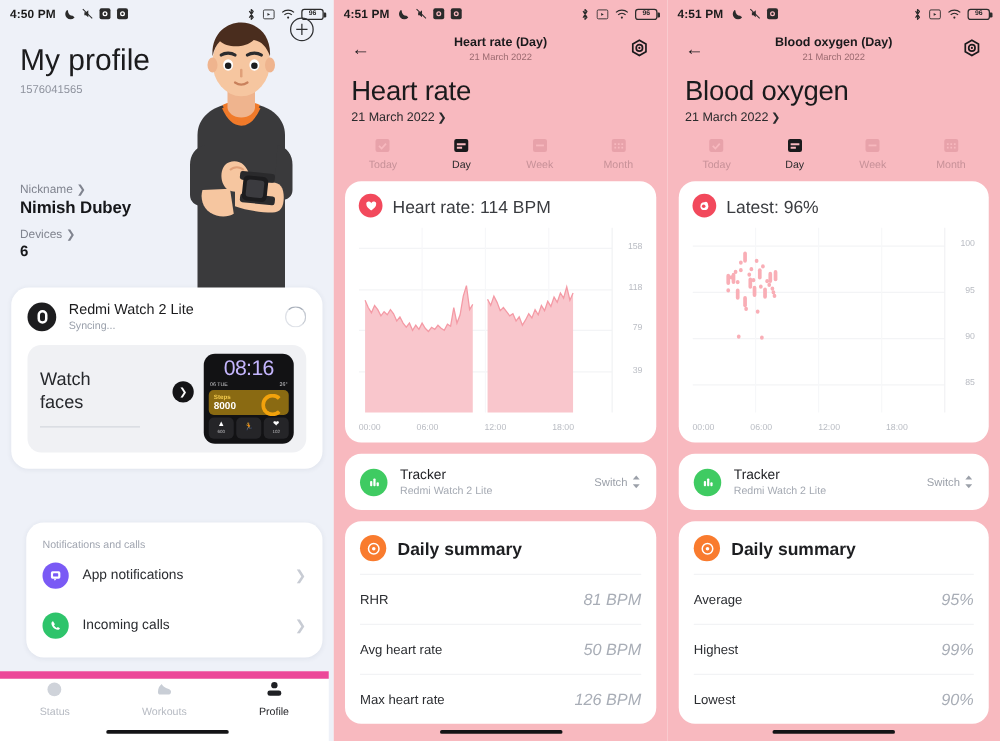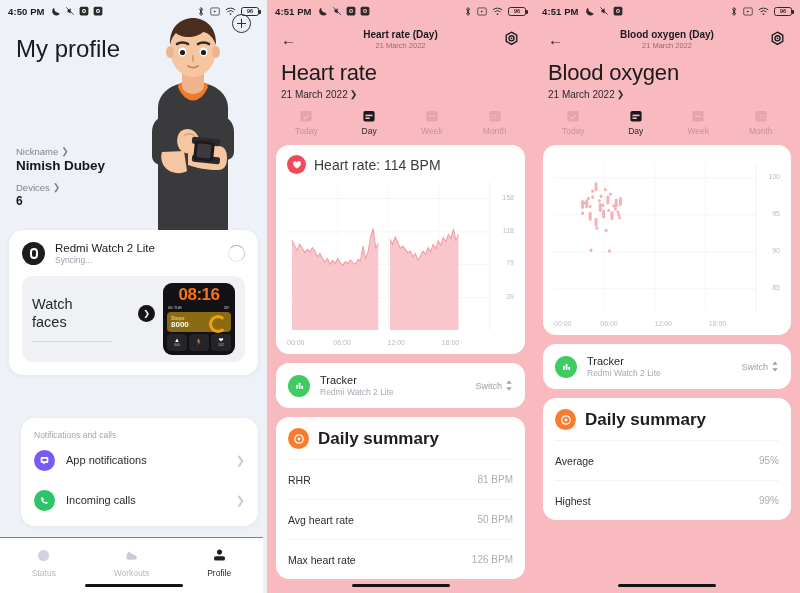--- a/index.html
+++ b/index.html
@@ -81,21 +81,21 @@
   .wf-rule { height:1px; background:#d4d7dd; margin-top:10px; margin-right:26px;}
   .wf-arrow {
     width:17px; height:17px; border-radius:50%; background:#141416;
     color:#fff; font-size:8px; display:flex; align-items:center; justify-content:center;
     margin:0 8px 12px 0; align-self:center;
   }
   .wf-face {
     width:72px; height:72px; border-radius:9px; background:#121214;
     padding:4px; display:flex; flex-direction:column; gap:2px; flex:0 0 auto;
   }
-  .wf-time { color:#f97316; font-size:17px; font-weight:700; line-height:.95; letter-spacing:-0.5px; text-align:center; }
+  .wf-time { color:#c4b5fd; font-size:17px; font-weight:400; line-height:.95; letter-spacing:-0.5px; text-align:center; }
   .wf-sub { display:flex; justify-content:space-between; color:#cfcfd2; font-size:4.2px; padding:0 1px;}
   .wf-steps { background:#8a6a12; border-radius:4px; height:24px; display:flex; align-items:center; padding:0 4px; position:relative;}
   .wf-steps .lbl { color:#f2c94c; font-size:5px; font-weight:700;}
   .wf-steps .val { color:#fff; font-size:8px; font-weight:700; line-height:1;}
   .wf-ring { position:absolute; right:4px; top:3px; width:18px; height:18px; border-radius:50%;
     border:3px solid #f2a20c; border-right-color:transparent; }
   .wf-bots { display:flex; gap:2px; }
   .wf-bot { flex:1; background:#252528; border-radius:4px; height:17px;
     display:flex; flex-direction:column; align-items:center; justify-content:center; gap:1px;}
   .wf-bot .g { font-size:6px; color:#fff; line-height:1;}
@@ -103,21 +103,21 @@
 
   .notif-card { position:absolute; left:12px; right:0; top:418px; z-index:4; padding:12px 13px 6px 13px; }
   .notif-head { font-size:8.5px; color:#a0a5b0; }
   .notif-row { display:flex; align-items:center; height:40px; }
   .notif-ico { width:21px; height:21px; border-radius:50%; display:flex;align-items:center;justify-content:center; flex:0 0 auto;}
   .notif-label { font-size:11px; color:#2a2c30; margin-left:11px; }
   .notif-chev { margin-left:auto; color:#c8ccd4; font-size:11px; }
 
   .tabbar {
     position:absolute; left:0; right:4px; bottom:0; height:56px; background:#fff;
-    display:flex; align-items:center; z-index:6; border-top:1px solid #ec4899;
+    display:flex; z-index:6; border-top:6px solid #ec4899;
   }
   .tab { flex:1; display:flex; flex-direction:column; align-items:center; gap:4px; padding-bottom:6px;}
   .tab .tlabel { font-size:8.5px; color:#b6bac2; }
   .tab.active .tlabel { color:#1f2024; }
   .homebar {
     position:absolute; bottom:6px; left:50%; transform:translateX(-50%);
     width:98px; height:3.5px; border-radius:2px; background:#141416; z-index:7;
   }
 
   
@@ -149,24 +149,24 @@
   .trk-card { padding:11px 12px; display:flex; align-items:center; }
   .trk-ico { width:22px;height:22px;border-radius:50%;background:#3fcb62;display:flex;align-items:center;justify-content:center;flex:0 0 auto;}
   .trk-txt { margin-left:10px; }
   .trk-t { font-size:11px; color:#1f2024; }
   .trk-s { font-size:8.5px; color:#a5aab3; margin-top:1px;}
   .trk-switch { margin-left:auto; font-size:9px; color:#9ba0a9; display:flex; align-items:center; gap:3px;}
 
   .sum-card { padding:11px 12px 0 12px; }
   .sum-head { display:flex; align-items:center; gap:9px; padding-bottom:10px;}
   .sum-ico { width:21px;height:21px;border-radius:50%;background:#f97b2e;display:flex;align-items:center;justify-content:center;flex:0 0 auto;}
-  .sum-title { font-size:17px; font-weight:700; color:#1d1e21; }
+  .sum-title { font-size:14px; font-weight:700; color:#1d1e21; }
   .sum-row { display:flex; align-items:center; height:40px; border-top:1px solid #f2f3f5; }
   .sum-k { font-size:10.5px; color:#2b2d31; }
-  .sum-v { margin-left:auto; font-size:10px; color:#a8adb6; }
+  .sum-v { margin-left:auto; font-size:13px; color:#a8adb6;font-style:italic; }
 </style>
 </head>
 <body>
 
 <div class="panel p1">
 
   <div class="statusbar">
     <div class="sb-left">
       <span class="sb-time">4:50 PM</span>
       <span class="sb-ico">
@@ -213,20 +213,21 @@
             <path d="M3.2 6a5.6 5.6 0 0 1 7.6 0" stroke="#2b2b2b" stroke-width="1.2" fill="none"></path>
             <circle cx="7" cy="8.8" r="1.1" fill="#2b2b2b"></circle>
           </svg>
       </span>
       <span class="batt">96</span>
     </div>
   </div>
 
   <div class="p1-head">
     <div class="p1-title">My profile</div>
+    <div class="p1-uid">1576041565</div>
   </div>
   <div class="plus-btn"></div>
 
   <div class="avatar-wrap">
     <svg width="150" height="240" viewBox="0 0 150 240">
 
       <path d="M40 96c0-14 12-23 26-25h18c14 2 26 11 26 25v144H40z" fill="#3a3a3c"></path>
 
       <path d="M60 72c4 10 10 14 15 14s11-4 15-14c-4-2-9-3-15-3s-11 1-15 3z" fill="#f07a2a"></path>
       <path d="M61 74c4 9 9 13 14 13s10-4 14-13" stroke="#f07a2a" stroke-width="3" fill="none"></path>
@@ -684,20 +685,30 @@
             <rect x="5" y="12" width="2" height="2"></rect>
             <rect x="9" y="12" width="2" height="2"></rect>
             <rect x="13" y="12" width="2" height="2"></rect>
           </g>
         </svg>
       <div class="seg-label">Month</div>
     </div>
   </div>
 
   <div class="pcard chart-card">
+    <div class="chart-head">
+      <div class="chart-ico" style="background:#f2495c">
+        <svg width="11" height="11" viewBox="0 0 16 16">
+            <circle cx="8" cy="8.6" r="4.6" fill="#fff"></circle>
+            <circle cx="9.8" cy="5.6" r="2" fill="#fff"></circle>
+            <circle cx="7.2" cy="8.8" r="2.1" fill="#f2495c"></circle>
+          </svg>
+      </div>
+      <div class="chart-head-txt">Latest: 96%</div>
+    </div>
     <div class="chart-box">
       <svg id="spo2-svg" width="100%" height="164" viewBox="0 0 243 164" preserveAspectRatio="none" style="position:absolute;left:0;top:0">
           <line x1="0" y1="125.8" x2="217" y2="125.8" stroke="#f3f4f6" stroke-width="1"></line>
           <line x1="0" y1="88.8" x2="217" y2="88.8" stroke="#f3f4f6" stroke-width="1"></line>
           <line x1="0" y1="51.8" x2="217" y2="51.8" stroke="#f3f4f6" stroke-width="1"></line>
           <line x1="0" y1="14.799999999999983" x2="217" y2="14.799999999999983" stroke="#f3f4f6" stroke-width="1"></line>
           <line x1="54.25" y1="0" x2="54.25" y2="148" stroke="#f6f7f9" stroke-width="1"></line>
           <line x1="108.5" y1="0" x2="108.5" y2="148" stroke="#f6f7f9" stroke-width="1"></line>
           <line x1="162.75" y1="0" x2="162.75" y2="148" stroke="#f6f7f9" stroke-width="1"></line>
           <line x1="217" y1="0" x2="217" y2="148" stroke="#f0f1f3" stroke-width="1"></line>
@@ -779,16 +790,20 @@
       <div class="sum-title">Daily summary</div>
     </div>
     <div class="sum-row">
       <div class="sum-k">Average</div>
       <div class="sum-v">95%</div>
     </div>
     <div class="sum-row">
       <div class="sum-k">Highest</div>
       <div class="sum-v">99%</div>
     </div>
+    <div class="sum-row">
+      <div class="sum-k">Lowest</div>
+      <div class="sum-v">90%</div>
+    </div>
   </div>
 
   <div class="homebar"></div>
 </div>
 
 </body></html>

